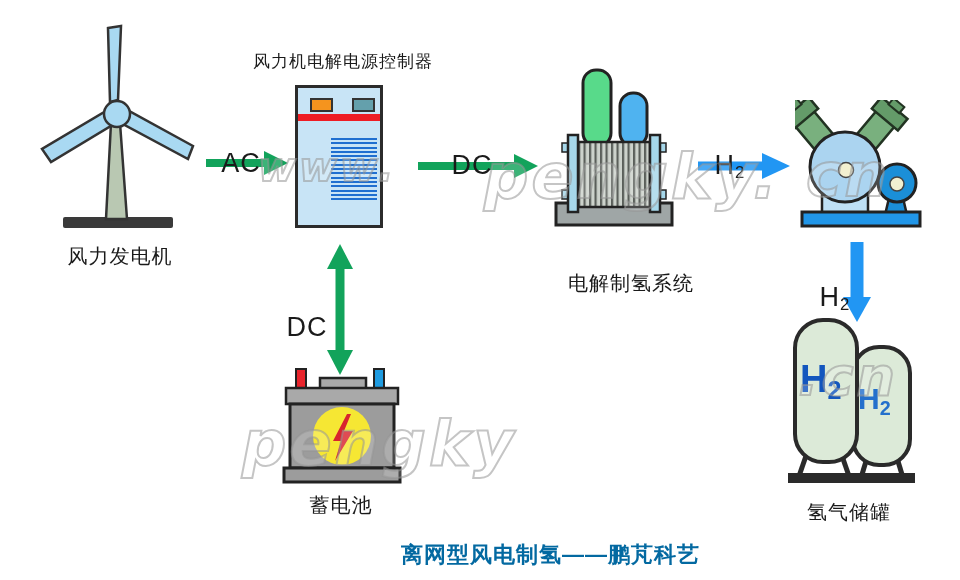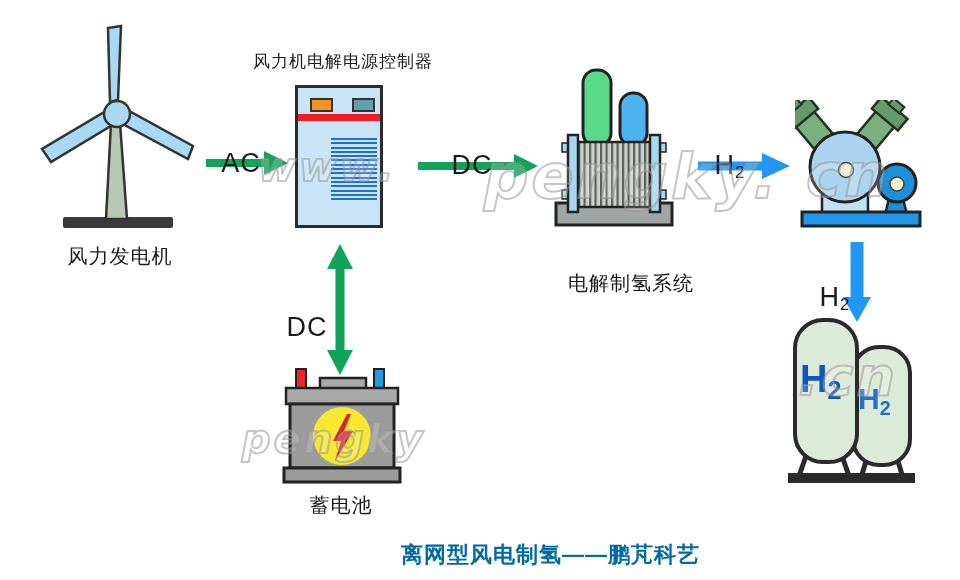--- a/index.html
+++ b/index.html
@@ -153,28 +153,29 @@
       <line x1="340" y1="266" x2="340" y2="353" stroke="#12a35b" stroke-width="9"></line>
       <polygon points="327,269 353,269 340,244" fill="#12a35b"></polygon>
       <polygon points="327,350 353,350 340,375" fill="#12a35b"></polygon>
     </g>
   </svg>
 
   <div class="label node-label" style="left:45px;top:243px;width:150px;">风力发电机</div>
   <div class="label node-label" style="left:233px;top:50px;width:220px;font-size:17px;">风力机电解电源控制器</div>
   <div class="label node-label" style="left:551px;top:246px;width:160px;margin-top:24px;">电解制氢系统</div>
   <div class="label node-label" style="left:281px;top:492px;width:120px;">蓄电池</div>
+  <div class="label node-label" style="left:779px;top:499px;width:140px;">氢气储罐</div>
 
   <div class="label flow-label" style="left:206px;top:124px;width:70px;"><span>AC</span></div>
   <div class="label flow-label" style="left:437px;top:126px;width:70px;"><span>DC</span></div>
   <div class="label flow-label" style="left:695px;top:126px;width:70px;"><span>H</span><span class="sub">2</span></div>
   <div class="label flow-label" style="left:800px;top:258px;width:70px;"><span>H</span><span class="sub">2</span></div>
   <div class="label flow-label" style="left:272px;top:288px;width:70px;"><span>DC</span></div>
 
   <div class="watermark" style="left:258px;top:143px;font-size:41px;">www.</div>
   <div class="watermark" style="left:484px;top:140px;font-size:62px;">pengky.</div>
   <div class="watermark" style="left:806px;top:140px;font-size:60px;">cn</div>
-  <div class="watermark" style="left:242px;top:416px;font-size:40px;">pengky</div>
+  <div class="watermark" style="left:242px;top:407px;font-size:62px;">pengky</div>
   <div class="watermark" style="left:798px;top:345px;font-size:54px;">.cn</div>
 
   <div class="caption" style="left:280px;top:540px;width:420px;color:#0369a1;text-align:right;">离网型风电制氢——鹏芃科艺</div>
 
 </div>
 
 </body></html>

